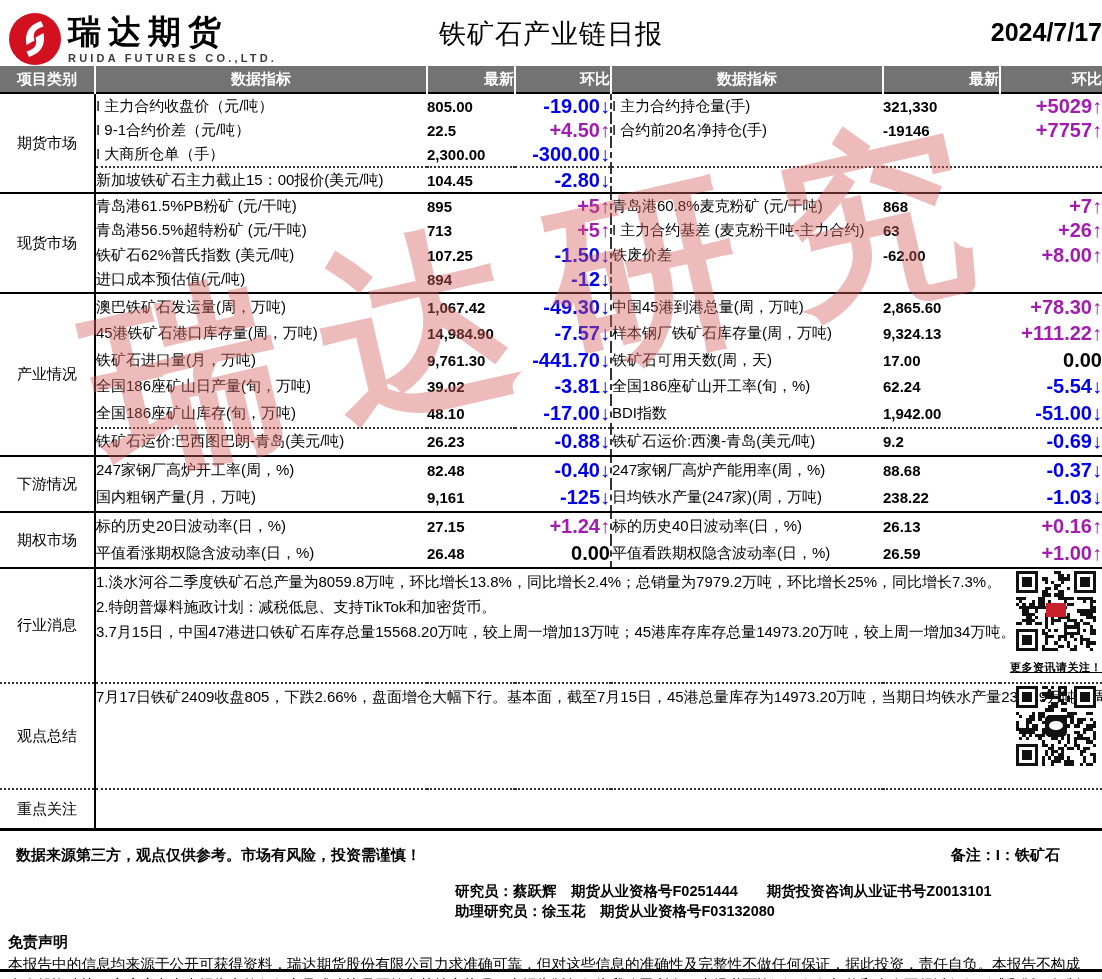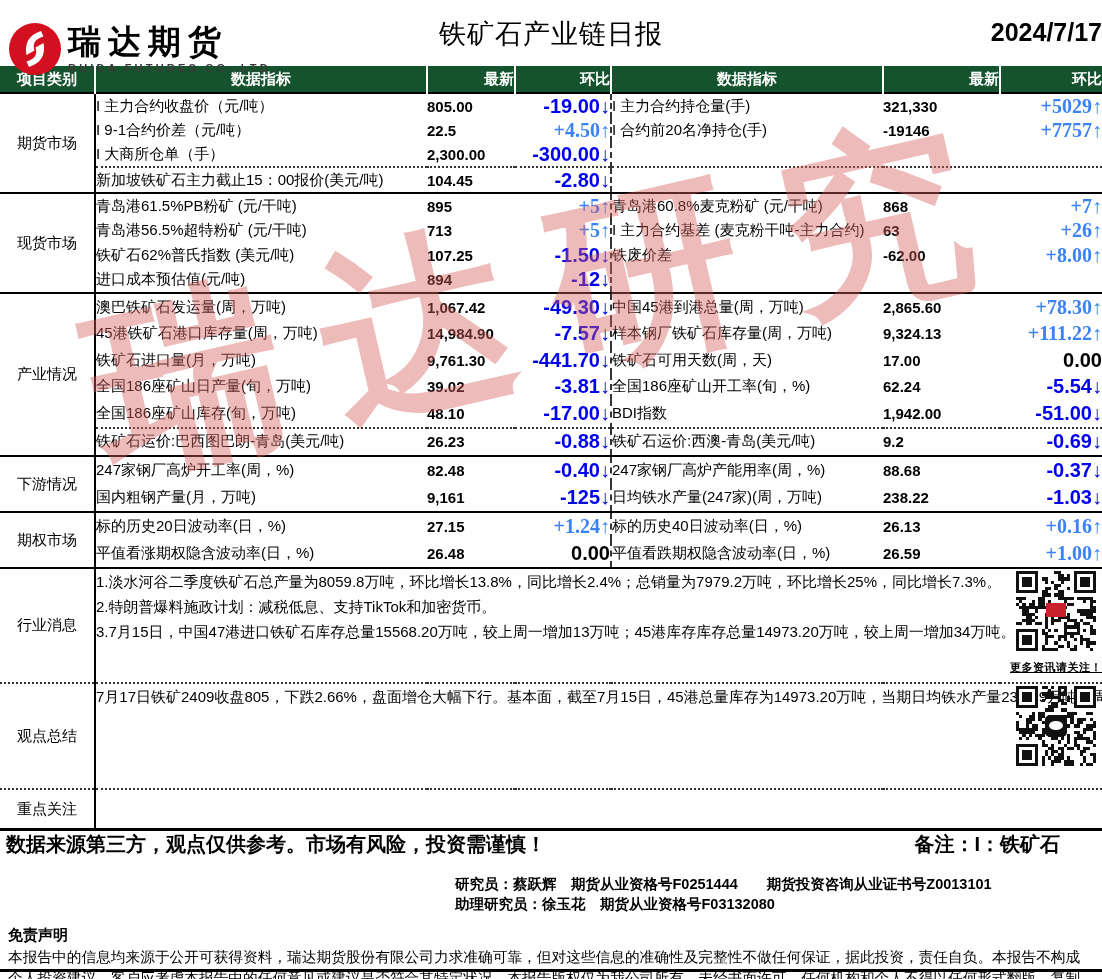--- a/index.html
+++ b/index.html
@@ -2,55 +2,55 @@
 <html><head>
 <meta charset="utf-8">
 <style>
   html,body{margin:0;padding:0;}
   body{
     width:1102px;height:979px;position:relative;overflow:hidden;background:#fff;
     font-family:"Liberation Sans","DejaVu Sans",sans-serif;color:#000;
   }
   
   .page-header{position:relative;height:66px;}
-  .brand{position:absolute;left:8px;top:22px;display:flex;align-items:center;}
+  .brand{position:absolute;left:8px;top:12px;display:flex;align-items:center;}
   .brand-emblem{width:54px;height:54px;}
   .brand-textbox{margin-left:6px;line-height:1;}
   .brand-name{font-size:33px;font-weight:700;letter-spacing:7px;}
   .brand-sub{font-size:11px;letter-spacing:3.2px;color:#3a3a3a;margin-top:5px;font-weight:700;}
   .doc-title{position:absolute;left:0;right:0;top:16px;text-align:center;font-size:27px;font-weight:400;letter-spacing:1px;}
   .doc-date{position:absolute;right:0;top:18px;font-size:25px;font-weight:700;}
   
   table.main{border-collapse:collapse;table-layout:fixed;width:1102px;}
   table.main td,table.main th{padding:0;overflow:hidden;white-space:nowrap;}
-  tr.head th{background:#14532d;color:#fff;font-size:15px;font-weight:700;height:26px;border-left:2px solid #fff;}
+  tr.head th{background:#737373;color:#fff;font-size:15px;font-weight:700;height:26px;border-left:2px solid #fff;}
   tr.head th:first-child{border-left:none;}
   th.al-c{text-align:center;} th.al-r{text-align:right;padding-right:10px;}
   td.cat{border-right:2.5px solid #000;text-align:center;font-size:15px;vertical-align:middle;}
   td.ind{font-size:15px;padding-left:5px;vertical-align:middle;}
   td.val{font-size:15px;font-weight:700;text-align:left;padding-right:8px;vertical-align:middle;}
   td.chg{font-size:20px;font-weight:700;text-align:right;padding-right:9px;vertical-align:middle;}
   td.mid{border-left:2px dashed #333;}
-  .down{color:#0000ee;} .up{color:#3b82f6;font-family:Liberation Serif, serif;} .flat{color:#000;}
+  .down{color:#0000ee;} .up{color:#a21caf;} .flat{color:#000;}
   tr.sec-top td{border-top:2.5px solid #000;}
   tr.dot td{border-top:2px dotted #333;}
   tr.thick-bottom td{border-bottom:3px solid #000;}
   tr.rh24 td{height:24px;} tr.rh245 td{height:24.5px;} tr.rh265 td{height:26.5px;} tr.rh27 td{height:27px;}
   td.block{vertical-align:top;padding:6px 8px 4px 6px;font-size:15px;line-height:25px;white-space:normal;}
   td.block p{margin:0;}
   .qr-wrap{float:right;width:92px;text-align:center;margin:2px 0 0 8px;position:relative;text-decoration:underline;}
   .qr-box{position:relative;width:80px;height:80px;margin:0 auto;}
   .qr-box svg{width:80px;height:80px;display:block;}
   .qr-center{position:absolute;left:30px;top:30px;width:20px;height:14px;}
   .qr-center.redlogo{background:#c8202c;top:32px;}
   .qr-center.wechat{background:#111;width:22px;height:22px;left:29px;top:29px;border-radius:5px;}
   .qr-center.wechat::after{content:"";position:absolute;left:4px;top:6px;width:14px;height:9px;background:#fff;border-radius:50%;}
   .qr-caption{font-size:11px;font-weight:700;margin-top:4px;letter-spacing:0.5px;}
   
-  .foot-row1{display:flex;justify-content:space-between;padding:0 42px 0 6px;font-size:20px;font-weight:700;}
+  .foot-row1{display:flex;justify-content:space-between;margin-top:15px;padding:0 42px 0 16px;font-size:15px;font-weight:700;}
   .researchers{padding-left:455px;margin-top:16px;font-size:14.5px;font-weight:700;line-height:20px;}
   .statement-title{padding-left:8px;margin-top:12px;font-size:15px;font-weight:700;}
   .statement-text{padding:2px 10px 0 8px;font-size:14.7px;line-height:21px;white-space:normal;}
   .bottom-rule{position:absolute;left:0;right:0;top:969px;border-top:3.5px solid #000;}
   
   .watermark{
     position:absolute;left:95px;top:275px;z-index:6;pointer-events:none;
     font-size:190px;font-weight:700;letter-spacing:45px;color:#d96060;opacity:0.42;
     transform:rotate(-13deg);transform-origin:left center;white-space:nowrap;
   }

